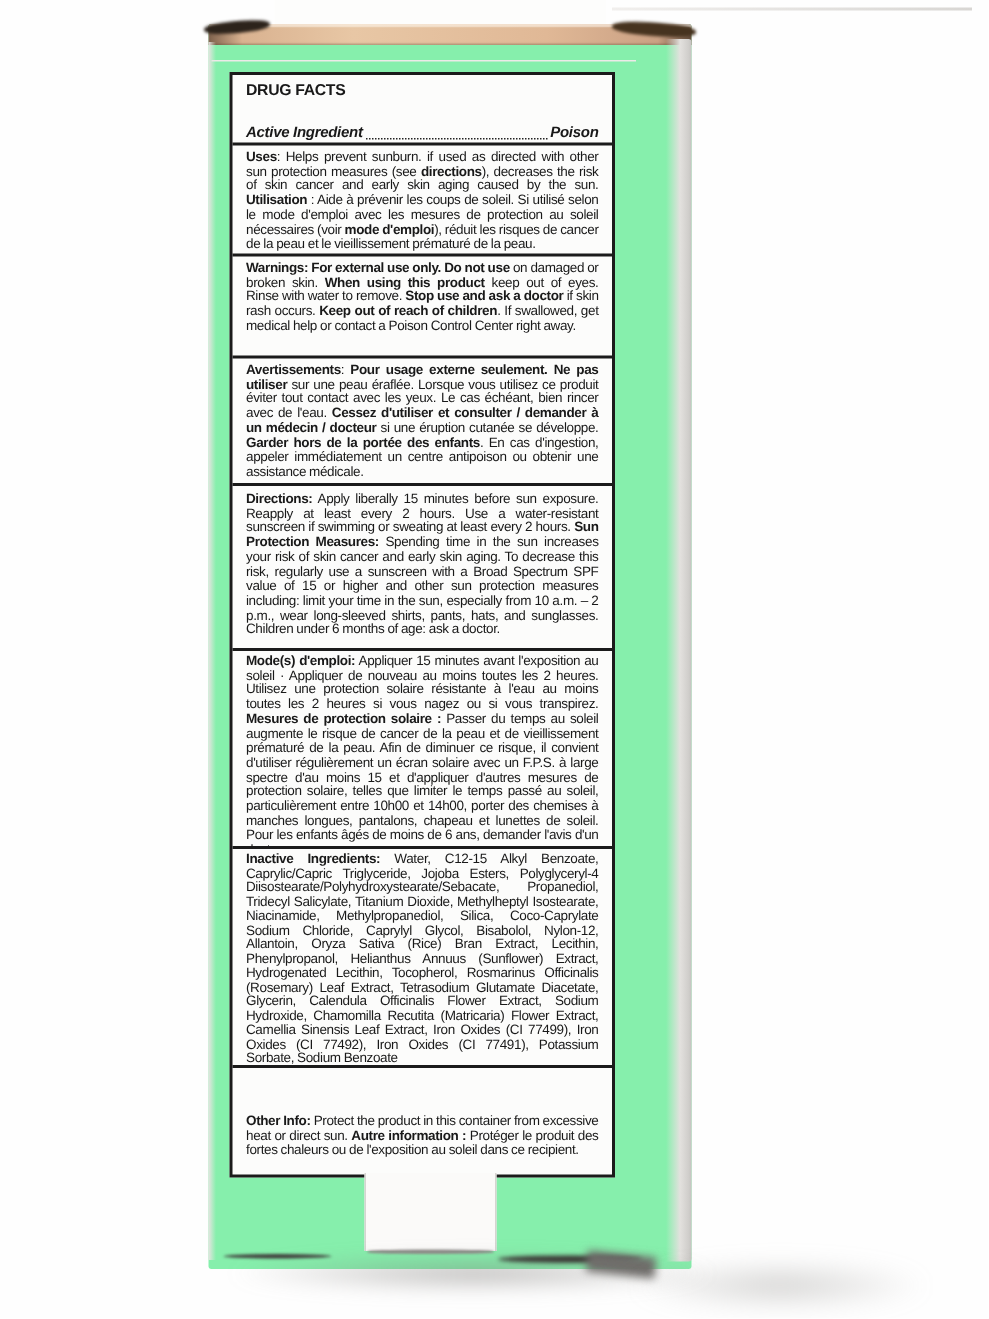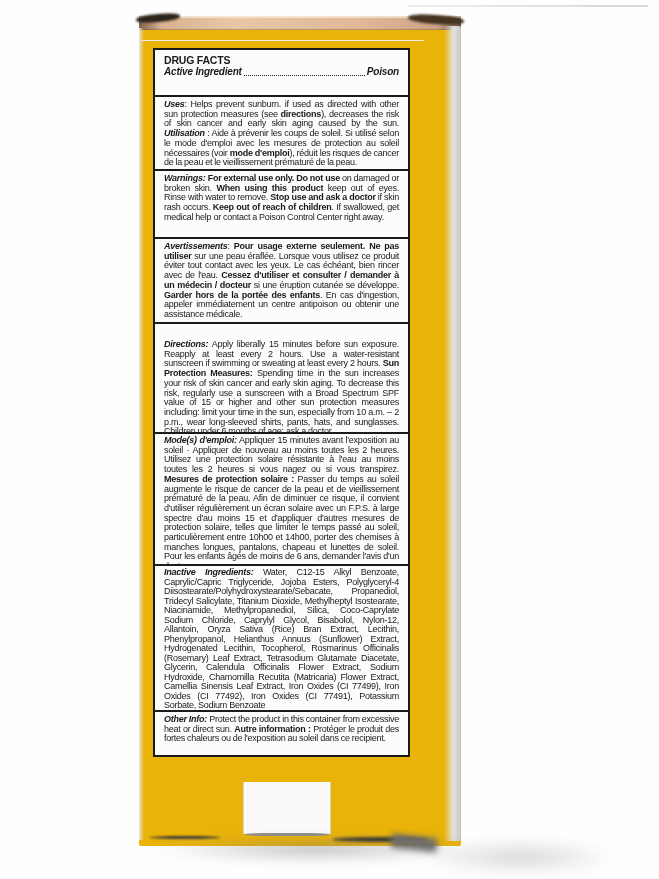--- a/index.html
+++ b/index.html
@@ -6,56 +6,56 @@
     font-family:"Liberation Sans","DejaVu Sans",sans-serif;}
   .scene{position:relative;width:659px;height:879px;background:#fefefe;}
 
   
   .back-flap{position:absolute;left:183px;top:0;width:221px;height:16px;background:#fdfdfc;
     border-bottom:1px solid #d2d0cd;}
   .shelf-line{position:absolute;left:408px;top:5px;width:240px;height:2px;
     background:linear-gradient(90deg,#f1efed,#d8d6d3);}
 
   
-  .box{position:absolute;left:139px;top:16px;width:322px;height:830px;background:#eab308;
+  .box{position:absolute;left:139px;top:16px;width:322px;height:830px;background:#86efac;
     border-radius:2px;}
   .kraft{position:absolute;left:0;top:0;width:100%;height:14px;border-radius:2px 2px 0 0;
     background:linear-gradient(90deg,#7e614c 0%,#d9b290 7%,#e8c7a5 30%,#e0b896 70%,#cba184 93%,#5e4938 100%);
     box-shadow:inset 0 2px 1px rgba(255,250,242,.6), inset 0 -1px 1px rgba(90,70,50,.35);}
   .kraft-smudge-l{position:absolute;left:-3px;top:-2px;width:44px;height:8px;background:#2c231b;
     transform:rotate(-5deg);border-radius:45%;filter:blur(1px);}
   .kraft-smudge-r{position:absolute;right:-3px;top:-1px;width:56px;height:9px;background:#46331f;
     transform:rotate(4deg);border-radius:45%;filter:blur(1px);}
   .face-crease{position:absolute;left:2px;top:24px;width:283px;height:1px;background:#eceae7;}
   .right-band{position:absolute;right:0;top:10px;width:17px;height:815px;
     background:linear-gradient(90deg,rgba(245,244,242,0),#e3e1de 55%,#cfcdca 90%,#c4c2bf 100%);
     border-radius:0 2px 2px 0;}
   .left-band{position:absolute;left:0;top:12px;width:5px;height:812px;
     background:linear-gradient(90deg,#e6e4e1,rgba(245,244,242,0));}
 
   
   .label{position:absolute;left:14px;top:32px;width:257px;background:#fcfcfb;
     border:2.5px solid #1b1b1b;box-sizing:border-box;color:#191919;}
   .sec{box-sizing:border-box;border-bottom:2px solid #1b1b1b;padding:3px 9px 0;overflow:hidden;}
-  .sec:last-child{border-bottom:none;}
+  .sec:last-child{border-bottom:none;margin-top:28px;}
   .sec-header{height:47px;padding-top:4px;}
   .sec-uses{height:74px;}
   .sec-warnings{height:68px;}
   .sec-avertissements{height:85px;}
-  .sec-directions{height:110px;padding-top:16px;}
+  .sec-directions{height:110px;padding-top:4px;}
   .sec-modes_demploi{height:132px;padding-top:2px;}
   .sec-inactive_ingredients{height:146px;padding-top:2px;}
   .sec-inactive_ingredients .txt{line-height:9.5px;}
   .sec-other_info{height:43px;}
   .txt{margin:0;font-size:9px;line-height:9.7px;letter-spacing:-0.25px;text-align:justify;
     word-spacing:-0.2px;}
   .b{font-weight:bold;}
-  .i{font-style:italic;}
+  .i{}
   .hdr-title{font-size:10.5px;font-weight:bold;letter-spacing:-0.2px;}
-  .hdr-row{display:flex;align-items:flex-end;font-size:9.5px;letter-spacing:-0.2px;line-height:12px;}
+  .hdr-row{display:flex;align-items:flex-end;font-size:9.5px;letter-spacing:-0.2px;line-height:12px;margin-top:17px;}
   .hdr-row.r1{font-weight:bold;font-style:italic;font-size:10px;}
   .leader{flex:1;border-bottom:1.6px dotted #222;margin:0 2px 2.5px;}
 
   
   .made-in{position:absolute;left:0;top:741px;width:274px;text-align:center;font-size:14.5px;
     letter-spacing:-0.3px;color:#222;}
 
   
   .flap{position:absolute;left:104px;top:766px;width:86px;height:52px;background:#fbfaf9;
     border-left:1px solid #d6d4d1;border-right:1px solid #d6d4d1;}

